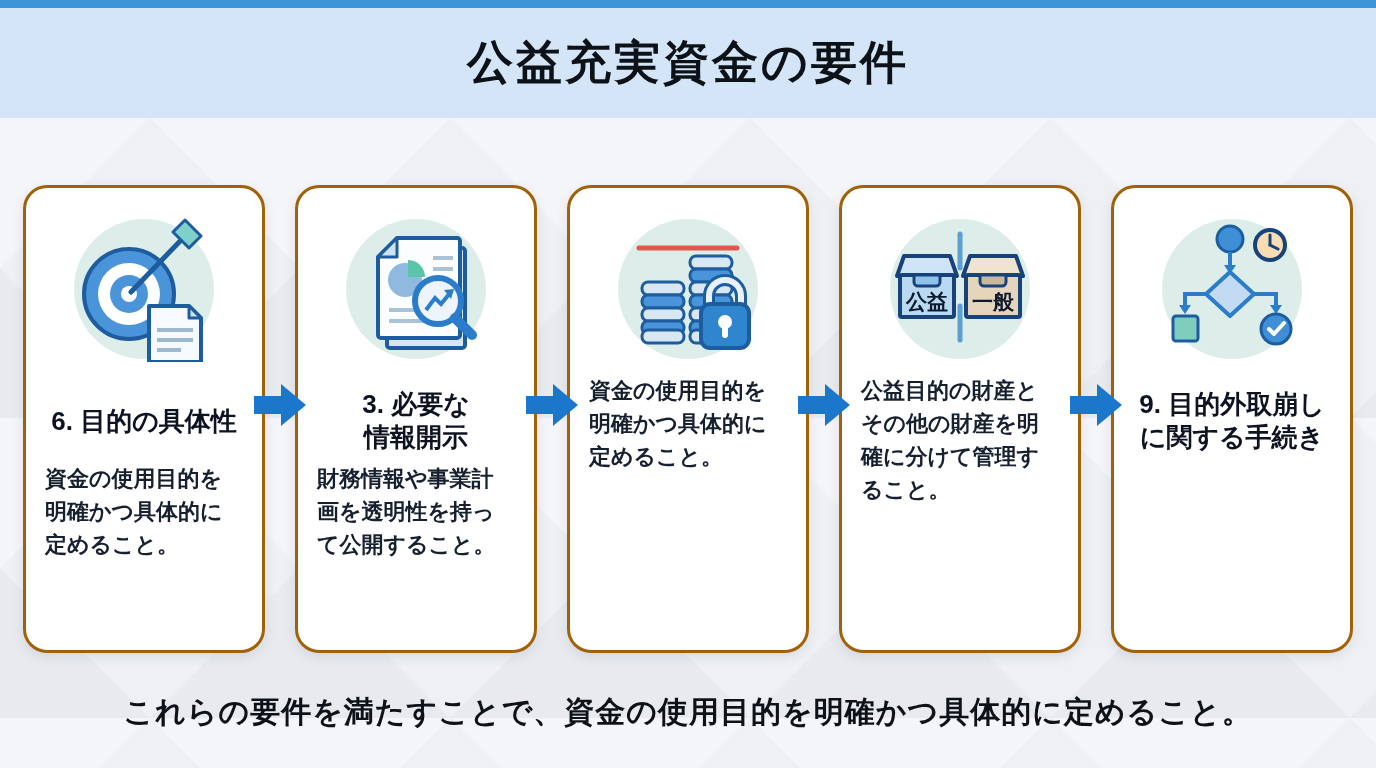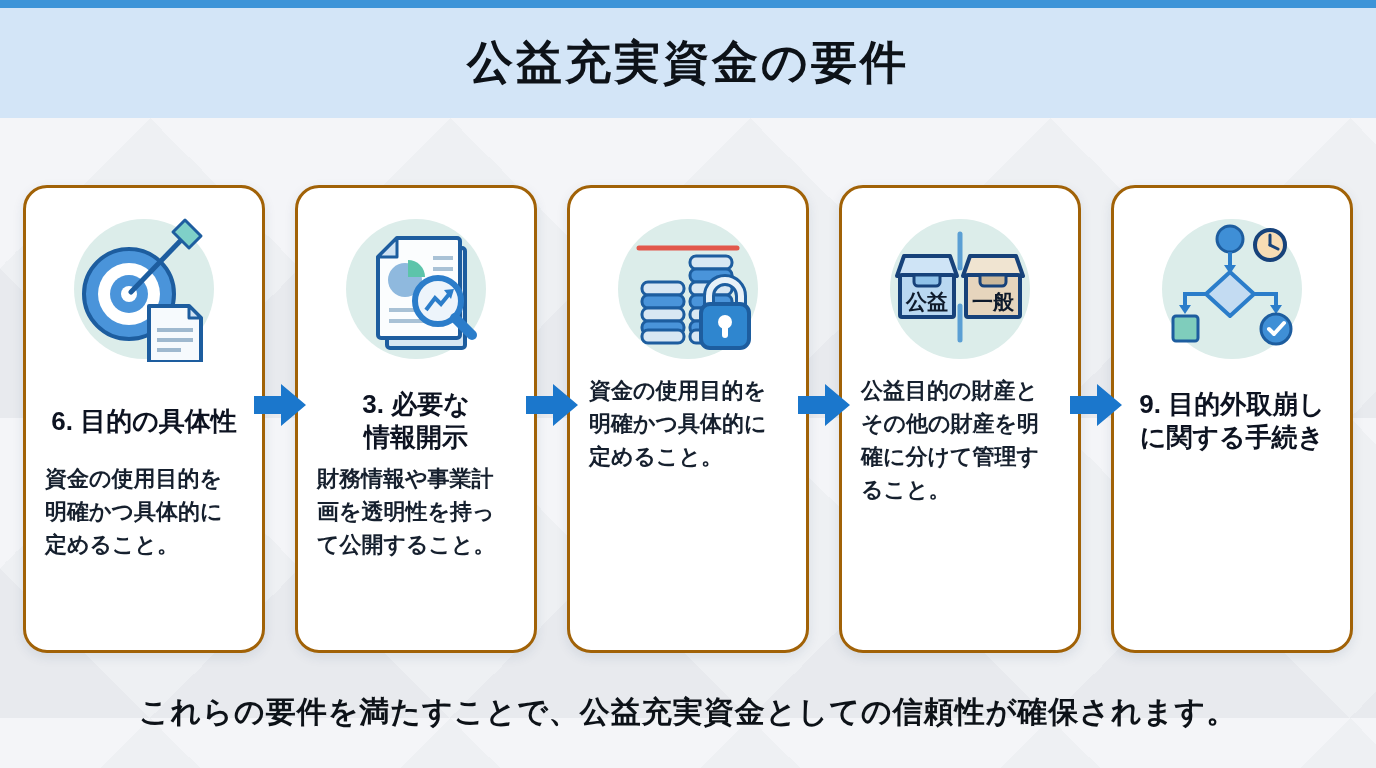--- a/index.html
+++ b/index.html
@@ -180,14 +180,14 @@
           <circle cx="119" cy="117" r="15" fill="#3f8fd6" stroke="#1d5d9f" stroke-width="3"></circle>
           <polyline points="112,117 117,122 127,111" fill="none" stroke="#ffffff" stroke-width="4" stroke-linecap="round" stroke-linejoin="round"></polyline>
         </svg>
       </div>
       <div class="card-heading">9. 目的外取崩し
 に関する手続き</div>
     </div>
 
   </div>
 
-  <div class="footer-note">これらの要件を満たすことで、公益充実資金としての信頼性が確保されます。</div>
+  <div class="footer-note">これらの要件を満たすことで、資金の使用目的を明確かつ具体的に定めること。</div>
 </div>
 
 </body></html>

